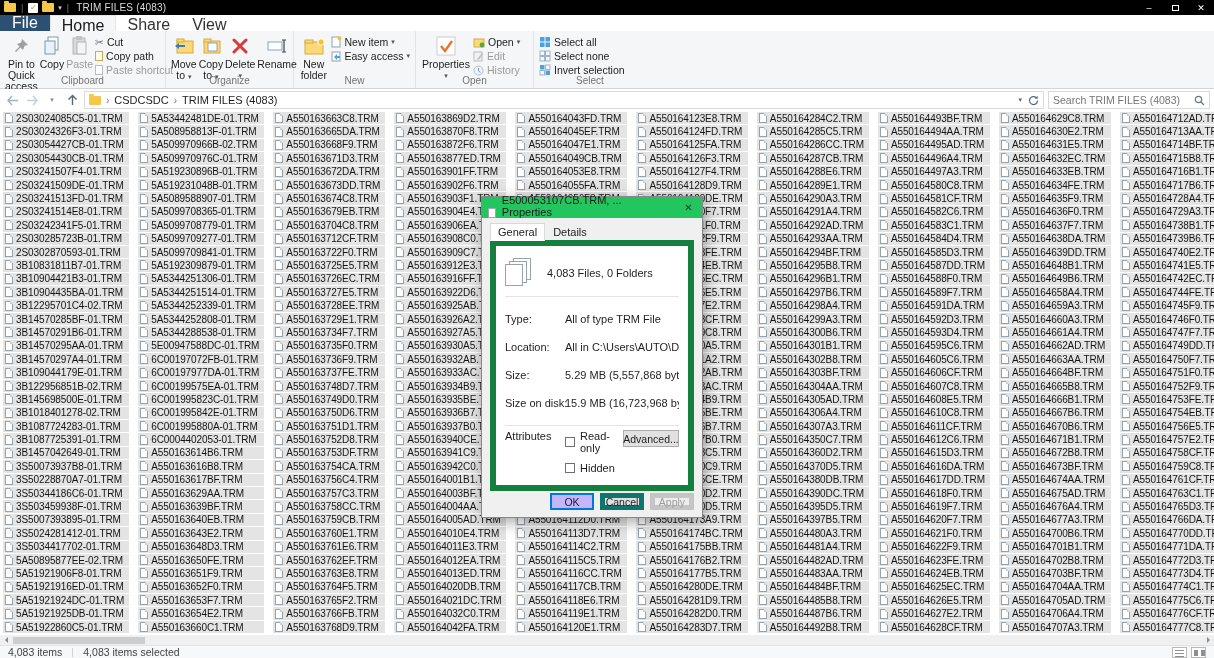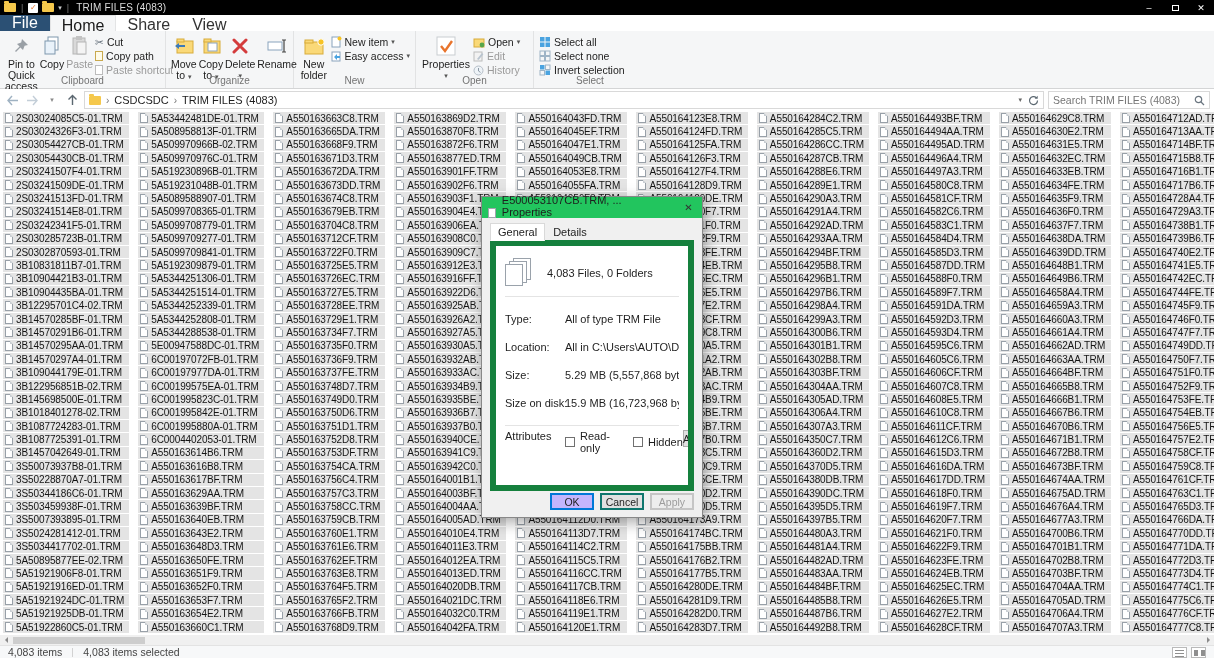--- a/index.html
+++ b/index.html
@@ -84,26 +84,26 @@
   .stack i{position:absolute;width:18px;height:22px;background:#fff;border:1px solid #9aa2ab;display:block}
   .stack i:nth-child(1){left:8px;top:0}
   .stack i:nth-child(2){left:4px;top:3px}
   .stack i:nth-child(3){left:0;top:6px}
   .dhr{border:none;border-top:1px solid #e4e4e4;margin:4px 0}
   .prow{display:flex;font-size:11px;margin:16px 0;white-space:nowrap}
   .plabel{width:60px;flex:none}
   .pval{overflow:hidden}
   .attr{display:flex;}
   .attr .plabel{width:60px}
-  .attrboxes{display:flex;flex-direction:row;gap:23px}
+  .attrboxes{display:flex;flex-direction:column;gap:8px}
   .cbrow{display:flex;align-items:center;gap:5px}
   .cb{width:10px;height:10px;border:1px solid #707070;background:#fff;flex:none}
   .advbtn{margin-left:auto;width:56px;height:17px;background:#e1e1e1;border:1px solid #adadad;font-size:10.5px;display:flex;align-items:center;justify-content:center;align-self:flex-start}
   .dlg-btns{position:absolute;bottom:7px;right:8px;display:flex;gap:6px}
-  .dbtn{width:44px;height:17px;background:#e1e1e1;border:2px solid #0f766e;font-size:10.5px;display:flex;align-items:center;justify-content:center}
+  .dbtn{width:44px;height:17px;background:#e1e1e1;border:5px solid #0f766e;font-size:10.5px;display:flex;align-items:center;justify-content:center}
   .dbtn.def{border:1px solid #0078d7;box-shadow:inset 0 0 0 1px #0078d7;background:#c4b5fd}
   .dbtn.disabled{color:#9d9d9d;border-color:#c5c5c5;background:#ededed}
 
   svg{display:block}
 </style>
 </head>
 <body>
 
 <div class="titlebar">
   <div class="qat">

